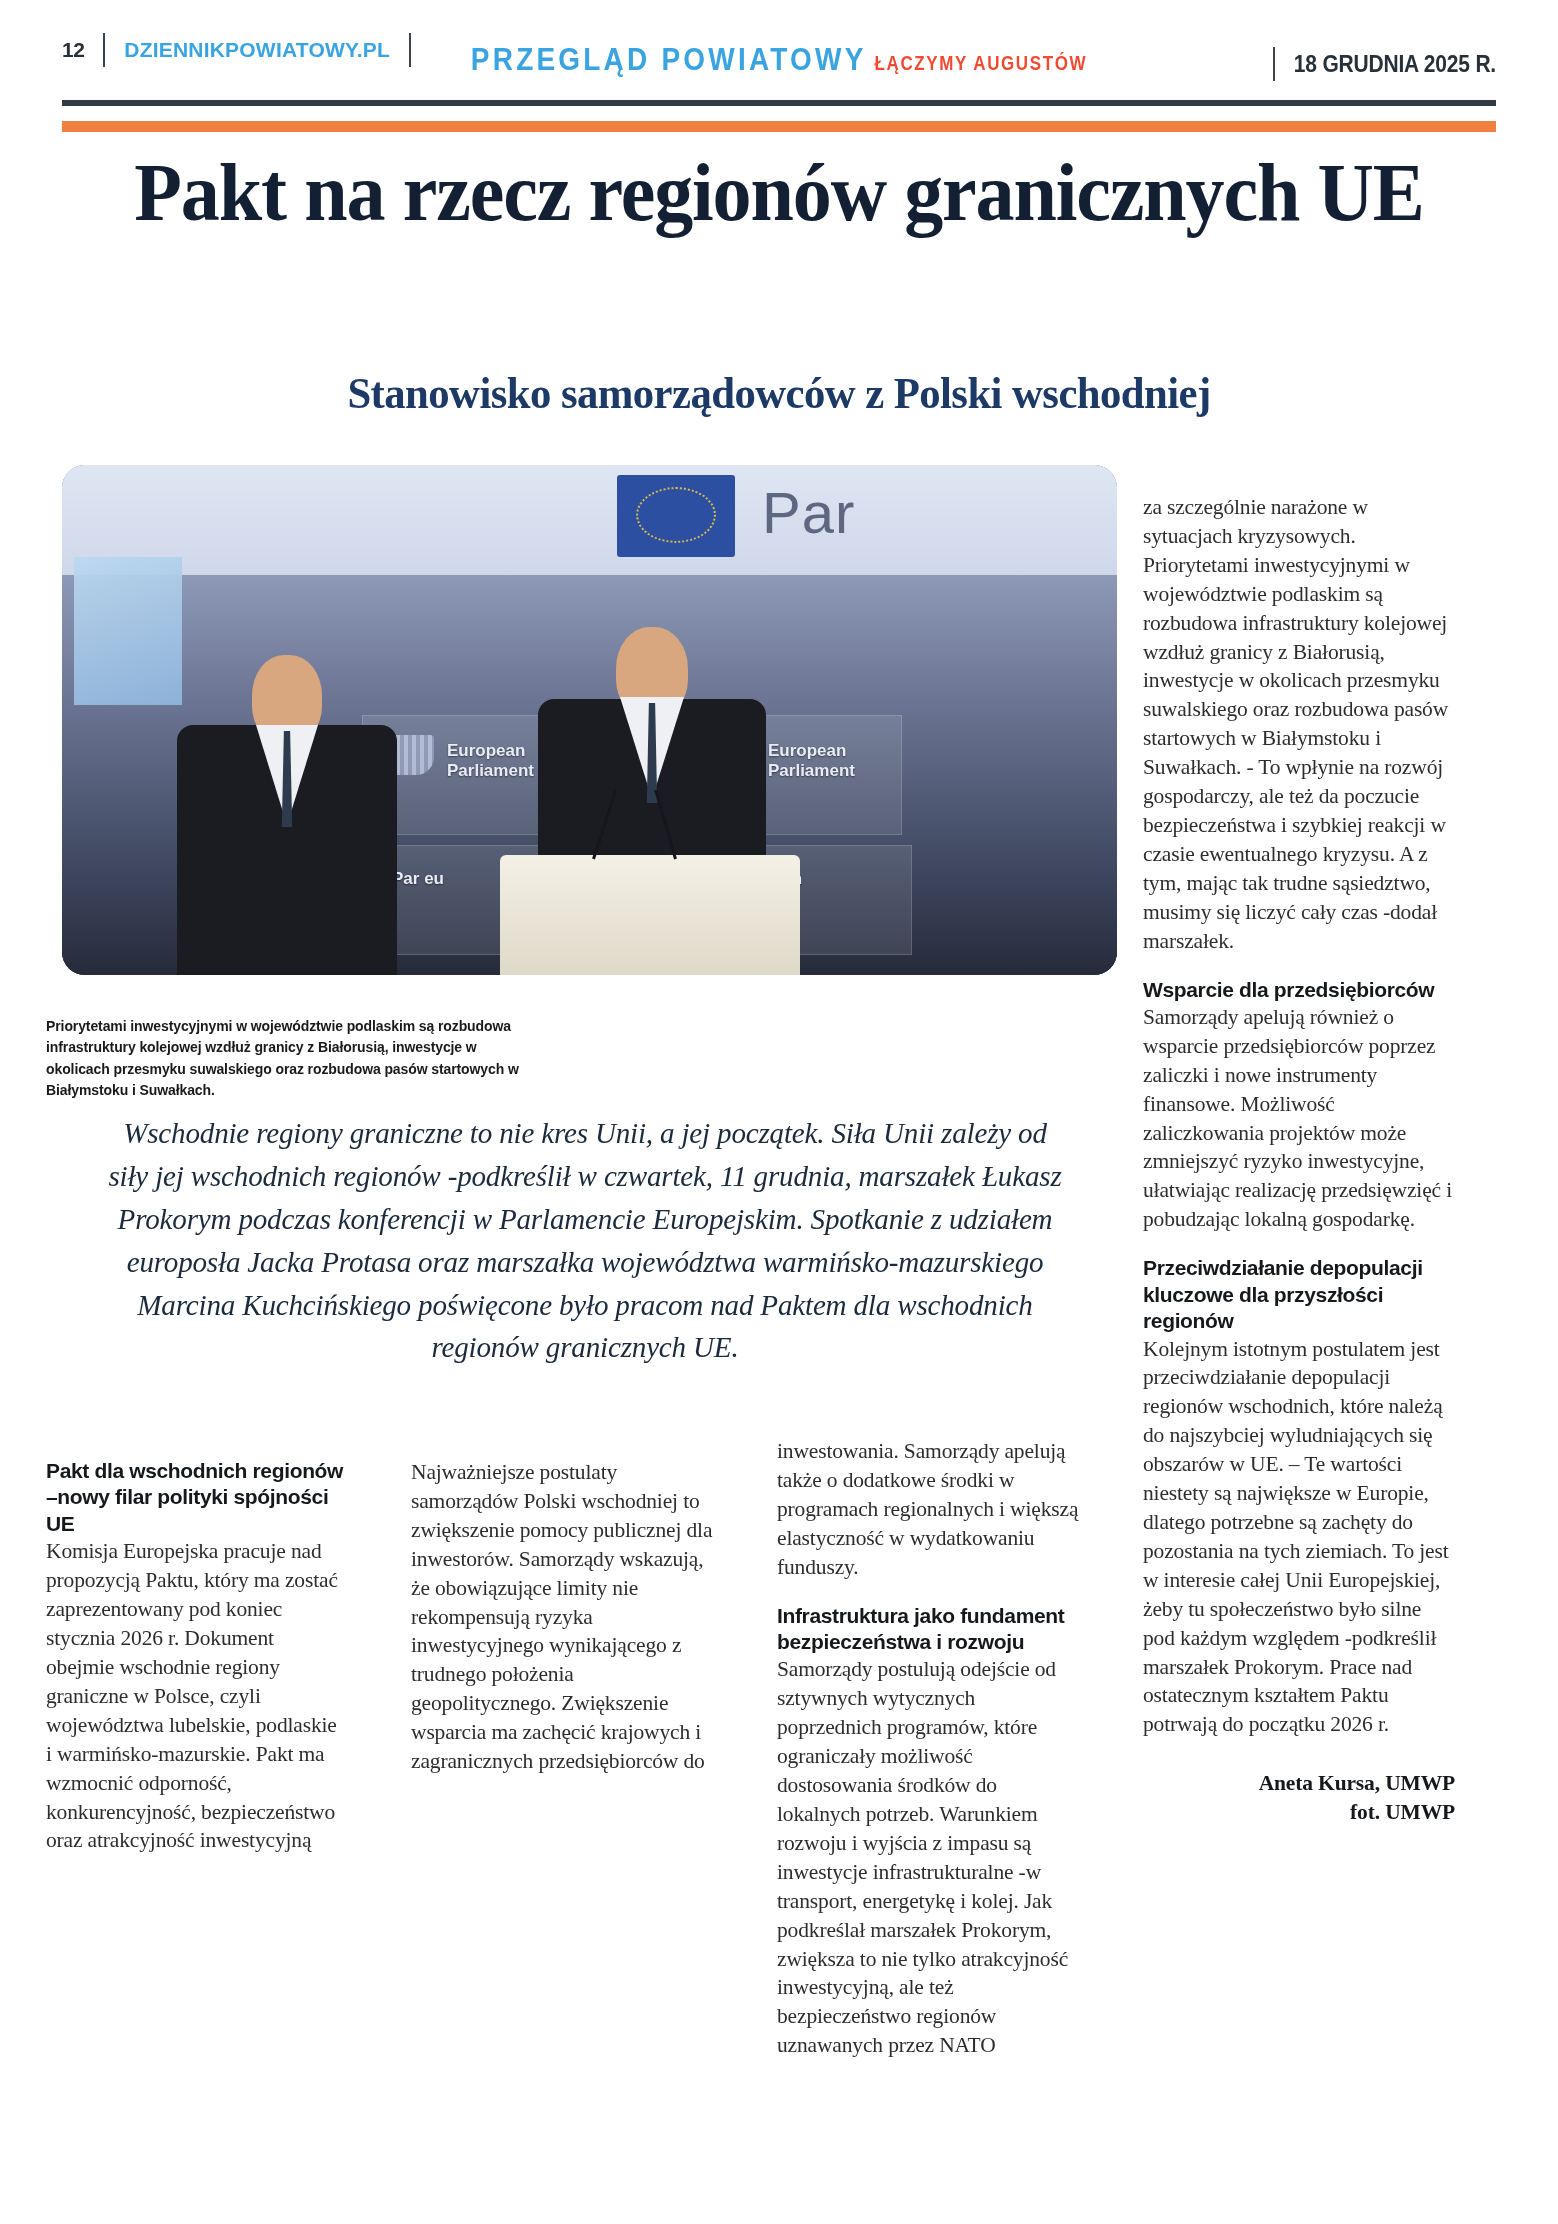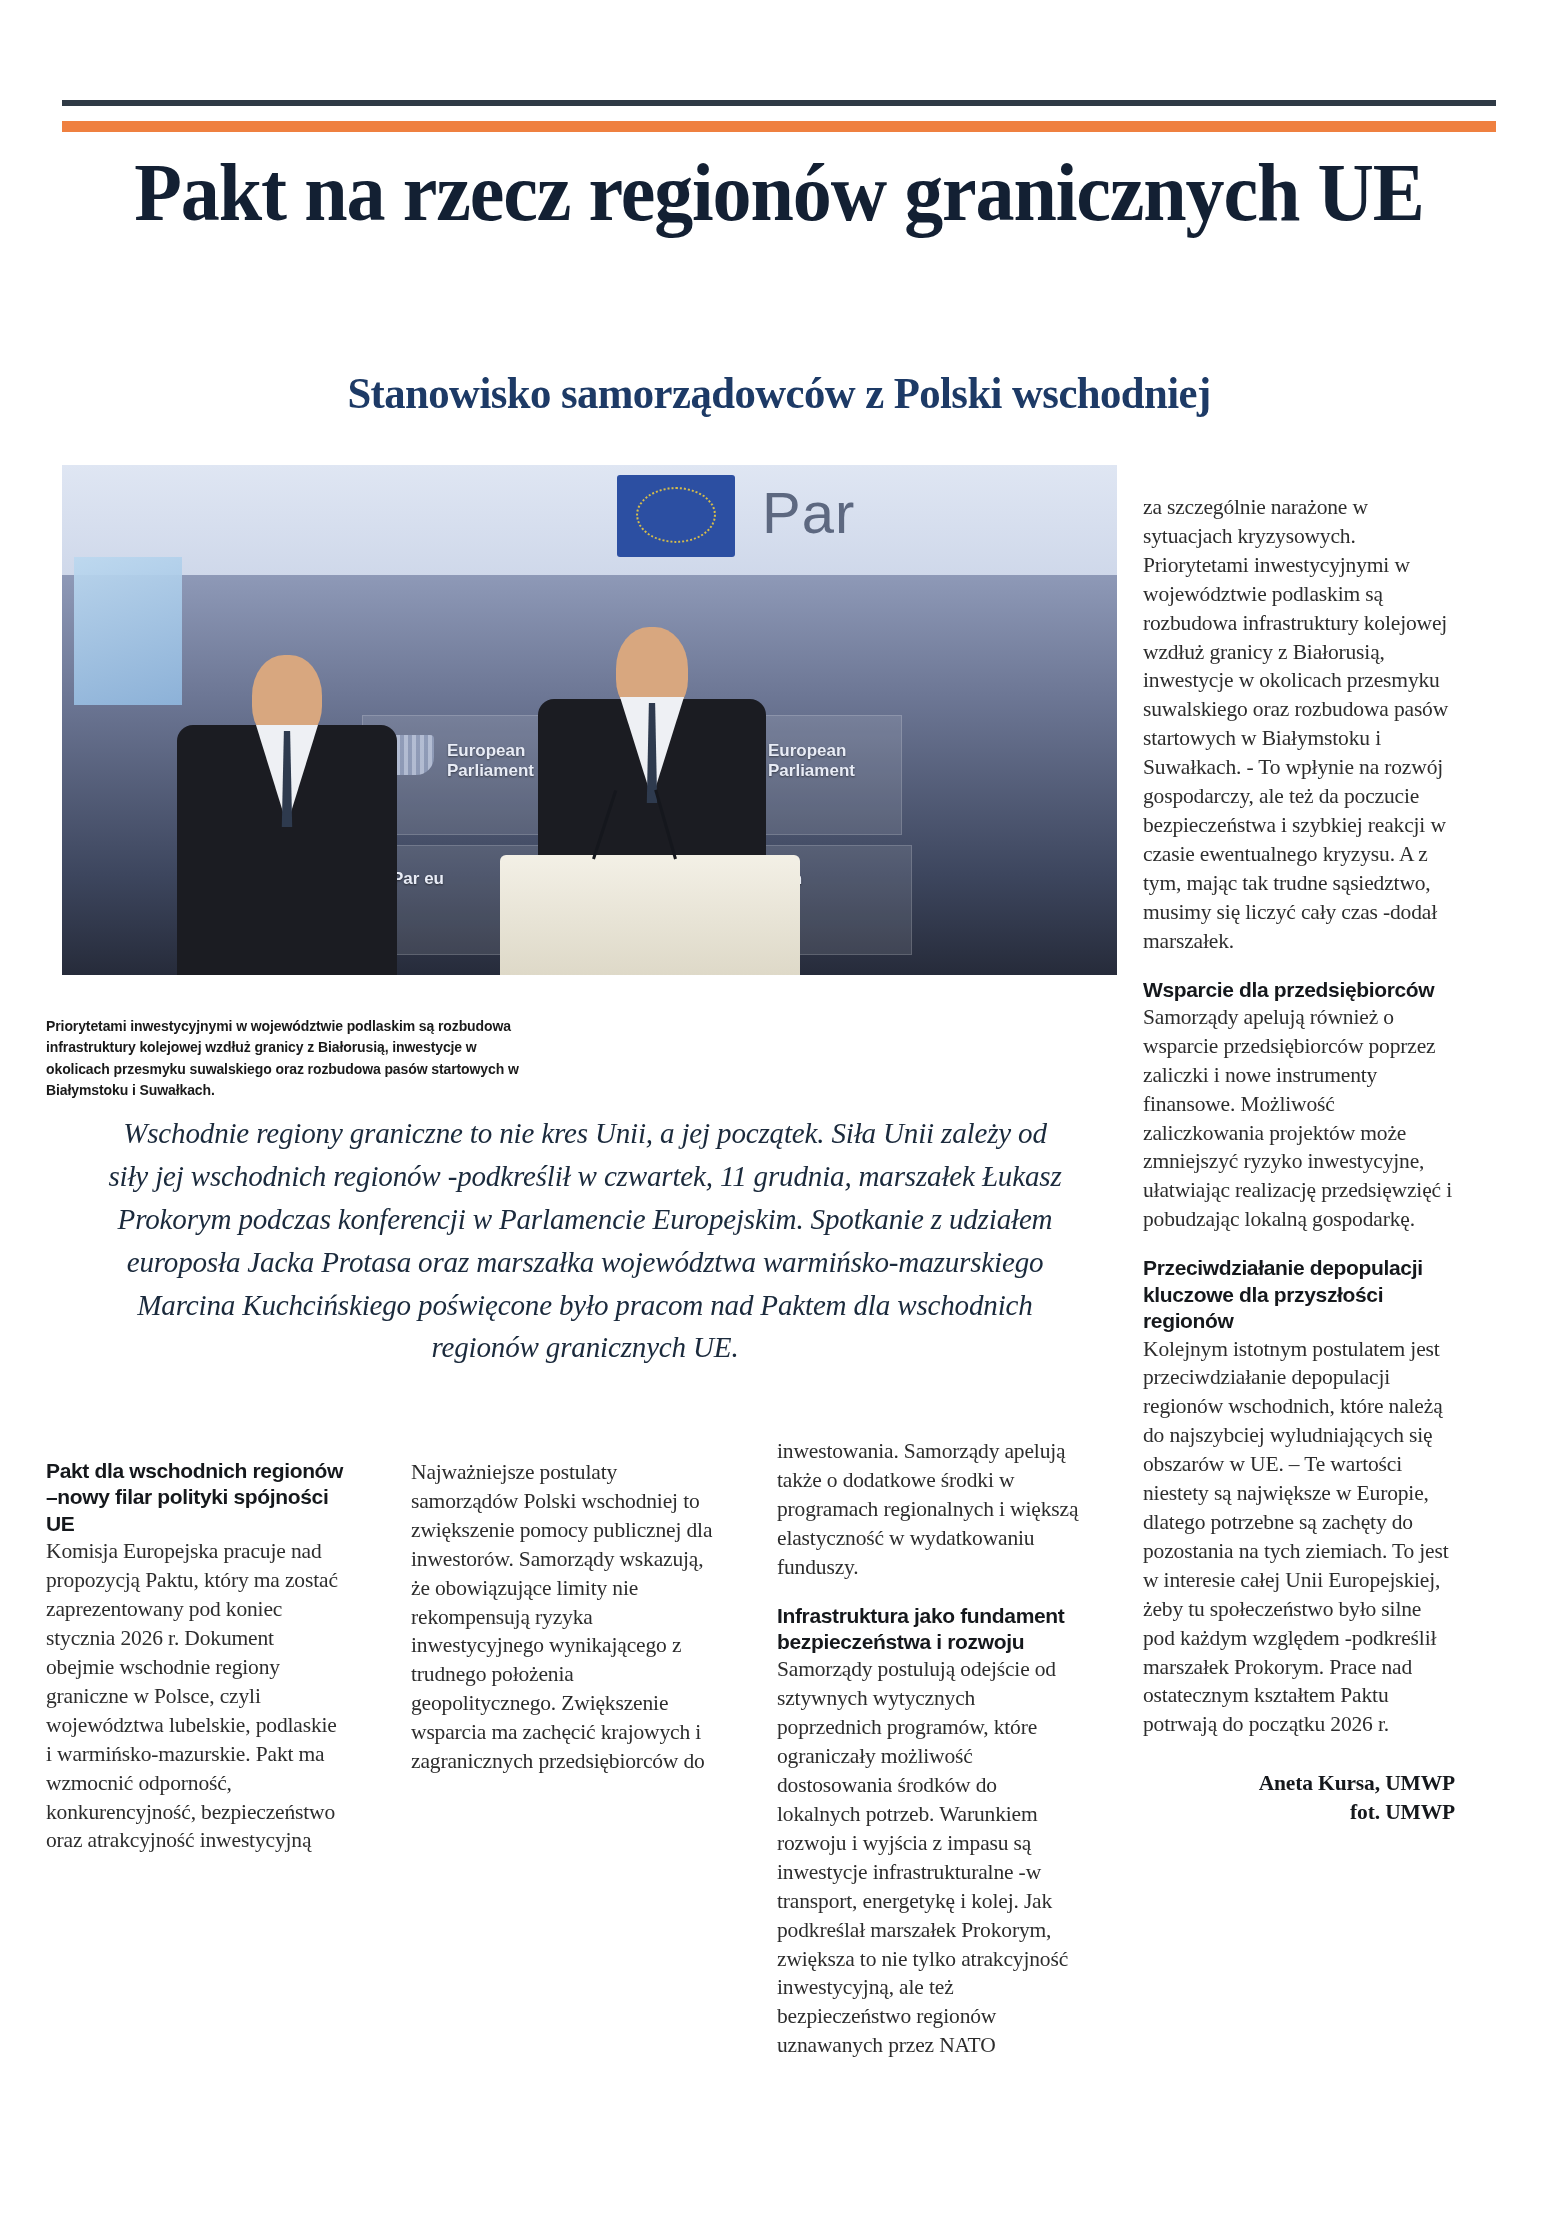--- a/index.html
+++ b/index.html
@@ -144,20 +144,21 @@
     transform: scaleX(0.95);
   }
 
   
   .photo {
     position: absolute;
     left: 62px; top: 465px;
     width: 1055px; height: 510px;
     overflow: hidden;
     background: #2a2d3a;
+    border-radius: 23px;
   }
   .photo-bg {
     position: absolute; inset: 0;
     background:
       linear-gradient(180deg, #c9d2e4 0%, #b9c4dc 14%, #8f9cbb 26%, #4c5570 44%, #2f3546 70%, #262b3a 100%);
   }
   .ph-screen-left {
     position: absolute;
     left: 12px; top: 92px;
     width: 108px; height: 148px;
@@ -324,20 +325,37 @@
     font-size: 21.5px;
     line-height: 1.35;
     color: #15181c;
   }
 </style>
 </head>
 <body>
 
 <div class="page">
 
+  <div class="masthead">
+    <div class="mh-left">
+      <span class="mh-pagenum">12</span>
+      <span class="mh-rule"></span>
+      <span class="mh-site">DZIENNIKPOWIATOWY.PL</span>
+      <span class="mh-rule"></span>
+    </div>
+
+    <div class="mh-center">
+      <span class="mh-brand">PRZEGLĄD POWIATOWY</span><span class="mh-tagline">ŁĄCZYMY AUGUSTÓW</span>
+    </div>
+
+    <div class="mh-right">
+      <span class="mh-rule"></span>
+      <span class="mh-date">18 GRUDNIA 2025 R.</span>
+    </div>
+  </div>
 
   <div class="rule-dark"></div>
   <div class="rule-orange"></div>
 
   <h1 class="headline">Pakt na rzecz regionów granicznych UE</h1>
   <h2 class="subhead">Stanowisko samorządowców z Polski wschodniej</h2>
 
   <div class="photo">
     <div class="photo-bg"></div>
     <div class="ph-banner"></div>

